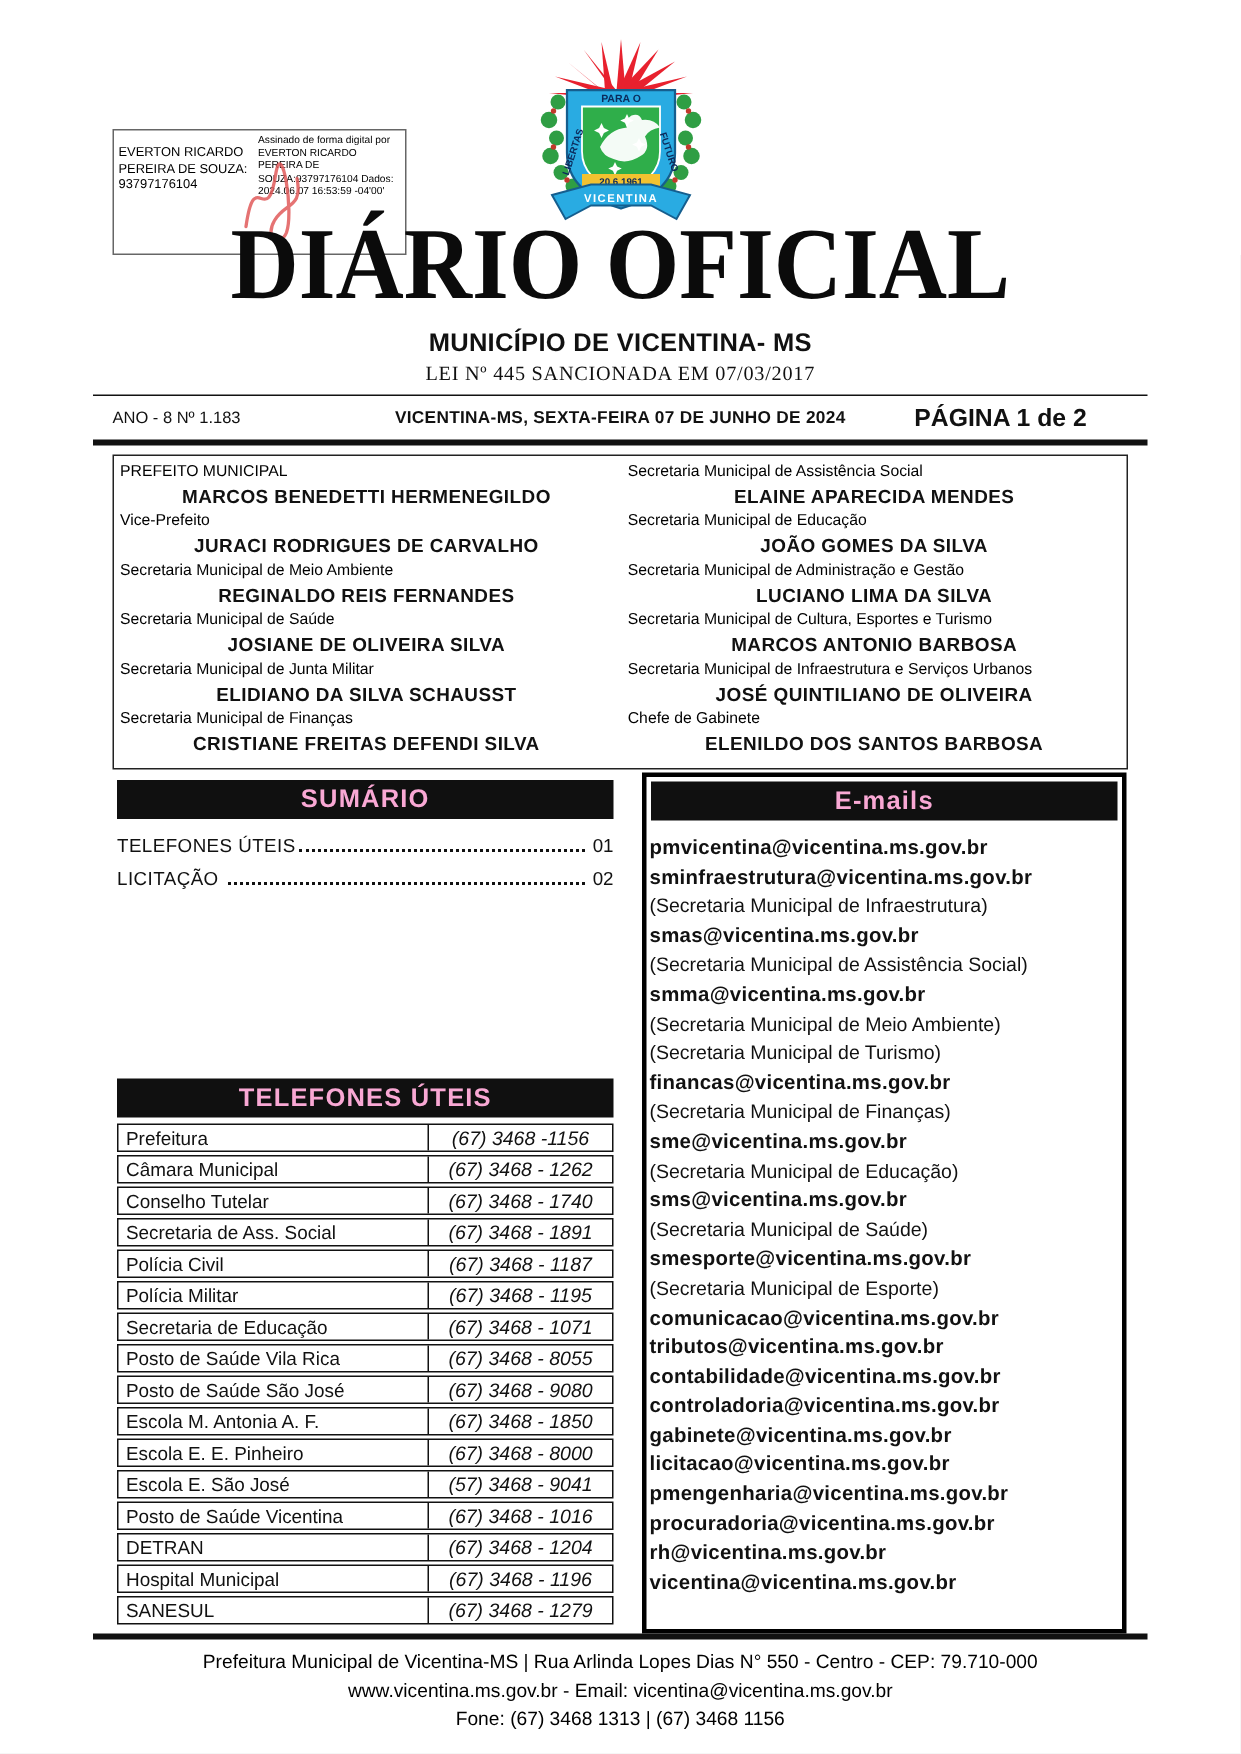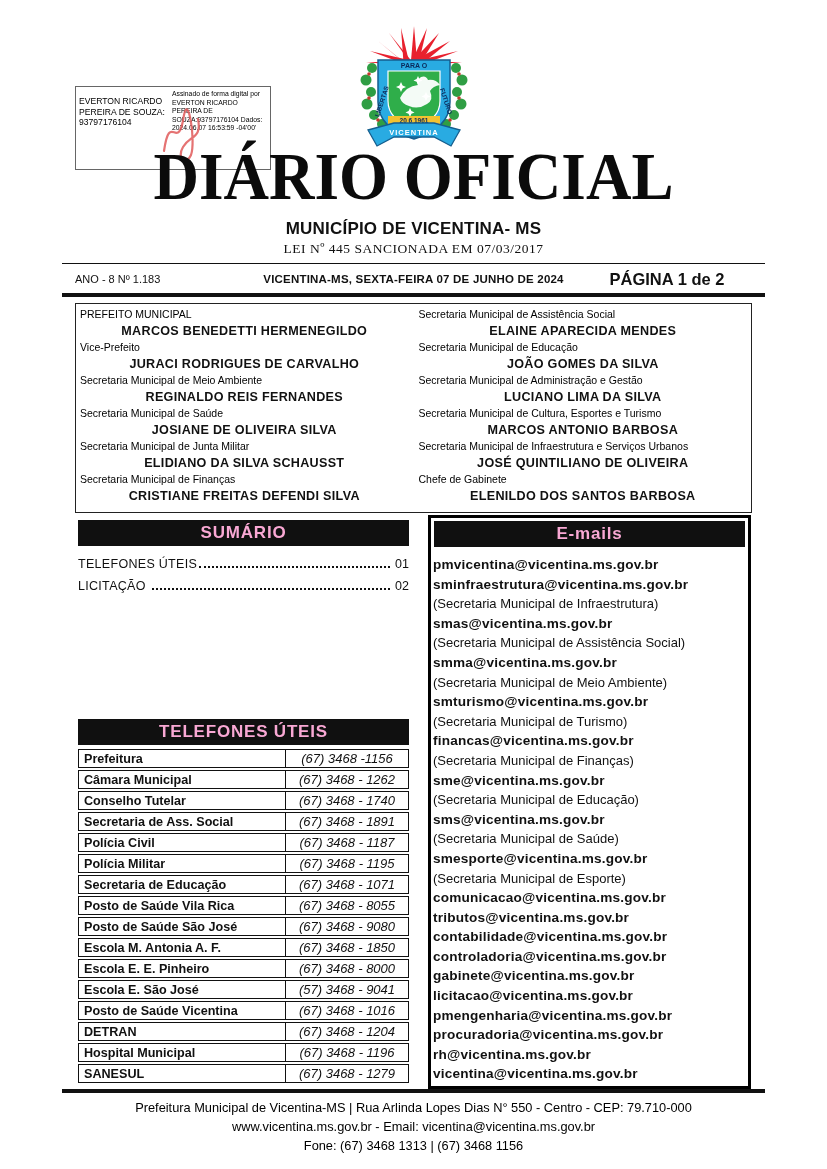--- a/index.html
+++ b/index.html
@@ -43,21 +43,21 @@
   .summary-list { position:absolute; top:549px; left:78px; width:331px; font-size:12.5px; }
   .sum-item { display:flex; align-items:flex-end; height:22px; }
   .sum-label { white-space:pre; letter-spacing:0.3px; }
   .sum-leader { flex:1; border-bottom:2.2px dotted #111; margin:0 1px 3px 2px; }
   .sum-page { width:18px; text-align:right; }
 
   
   .phones-bar { position:absolute; top:719px; left:78px; width:331px; }
   .phones { position:absolute; top:749px; left:78px; width:331px; }
   .ph-row { display:flex; border:1.6px solid #111; margin-bottom:2px; height:19px; align-items:center; background:#fff; }
-  .ph-name { flex:1; font-weight:bold; font-size:12.6px; padding-left:5px; border-right:1.4px solid #111; align-self:stretch; display:flex; align-items:center; }
+  .ph-name { flex:1; font-weight:normal; font-size:12.6px; padding-left:5px; border-right:1.4px solid #111; align-self:stretch; display:flex; align-items:center; }
   .ph-num { width:122px; text-align:center; font-size:13px; font-style:italic; }
 
   
   .emails-box { position:absolute; top:515px; left:428px; width:323px; height:574px; border:3px solid #000000; background:#fff; }
   .emails-bar { margin:3px 3px 6px 3px; }
   .email-lines { padding:2px 2px 0 2px; }
   .email-line { line-height:19.6px; }
   .email-line.email { font-weight:bold; font-size:13.6px; letter-spacing:0.2px; }
   .email-line.note  { font-size:13px; }
 
@@ -327,21 +327,20 @@
         <div class="email-line note">(Secretaria Municipal de Infraestrutura)</div>
 
         <div class="email-line email">smas@vicentina.ms.gov.br</div>
 
         <div class="email-line note">(Secretaria Municipal de Assistência Social)</div>
 
         <div class="email-line email">smma@vicentina.ms.gov.br</div>
 
         <div class="email-line note">(Secretaria Municipal de Meio Ambiente)</div>
 
-        <div class="email-line email">smturismo@vicentina.ms.gov.br</div>
 
         <div class="email-line note">(Secretaria Municipal de Turismo)</div>
 
         <div class="email-line email">financas@vicentina.ms.gov.br</div>
 
         <div class="email-line note">(Secretaria Municipal de Finanças)</div>
 
         <div class="email-line email">sme@vicentina.ms.gov.br</div>
 
         <div class="email-line note">(Secretaria Municipal de Educação)</div>

